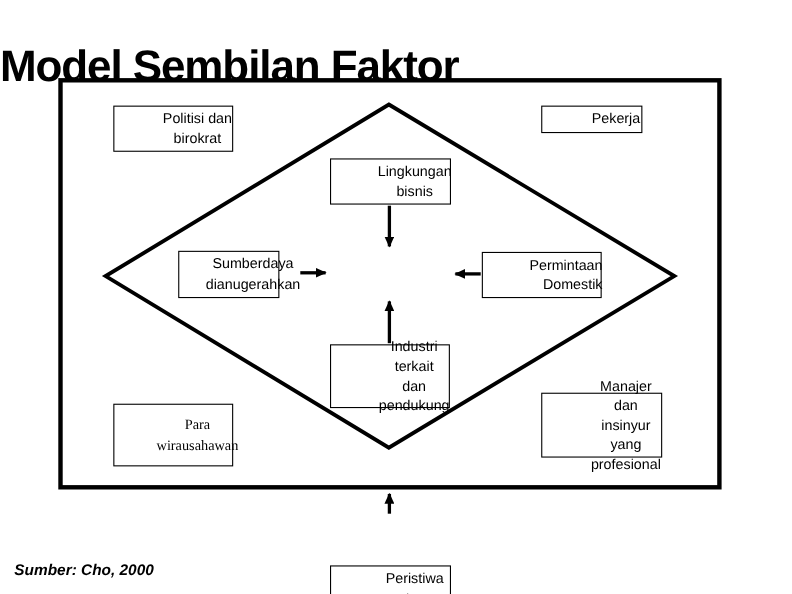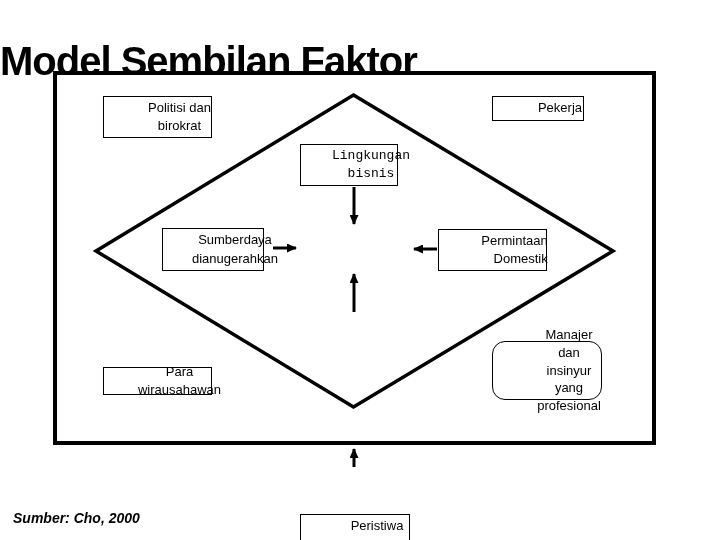--- a/index.html
+++ b/index.html
@@ -60,27 +60,27 @@
     line-height: 1.42;
     white-space: pre-line;
     padding-left: 44px;
   }
   .node.emphasis {
     font-weight: bold;
     border-width: 1.5px;
   }
   .n-politisi    { left:103px; top:96px;  width:109px; height:42px; }
   .n-pekerja     { left:492px; top:96px;  width:92px; height:25px; }
-  .n-lingkungan  { left:300px; top:144px; width:98px; height:42px;font-family:Liberation Mono, monospace; }
-  .n-sumberdaya  { left:162px; top:228px; width:102px; height:43px; }
+  .n-lingkungan  { left:300px; top:144px; width:110px; height:42px; }
+  .n-sumberdaya  { left:162px; top:228px; width:92px; height:43px; }
   .n-dayasaing   { left:301px; top:227px; width:109px; height:43px; }
   .n-permintaan  { left:438px; top:229px; width:109px; height:42px;text-align:right; }
   .n-industri    { left:300px; top:313px; width:109px; height:58px; line-height:1.38; }
-  .n-manajer     { left:492px; top:341px; width:110px; height:59px; line-height:1.38;border-radius:13px; }
-  .n-para        { left:103px; top:367px; width:109px; height:28px; }
+  .n-manajer     { left:492px; top:357px; width:110px; height:59px; line-height:1.38; }
+  .n-para        { left:103px; top:367px; width:109px; height:57px;font-family:Liberation Serif, serif; }
   .n-peristiwa   { left:300px; top:468px; width:110px; height:43px;margin-top:46px; }
   .source-note {
     position: absolute;
     left: 13px;
     top: 510px;
     font-size: 14px;
     font-style: italic;
     color: #000000;
     white-space: nowrap;
     font-weight: bold;
@@ -123,20 +123,23 @@
   <div class="node n-lingkungan">Lingkungan
 bisnis</div>
 
   <div class="node n-sumberdaya">Sumberdaya
 dianugerahkan</div>
 
 
   <div class="node n-permintaan">Permintaan
 Domestik</div>
 
+  <div class="node n-industri">Industri terkait
+dan
+pendukung</div>
 
   <div class="node n-manajer">Manajer dan
 insinyur yang
 profesional</div>
 
   <div class="node n-para">Para
 wirausahawan</div>
 
   <div class="node n-peristiwa">Peristiwa
 Peluang</div>

